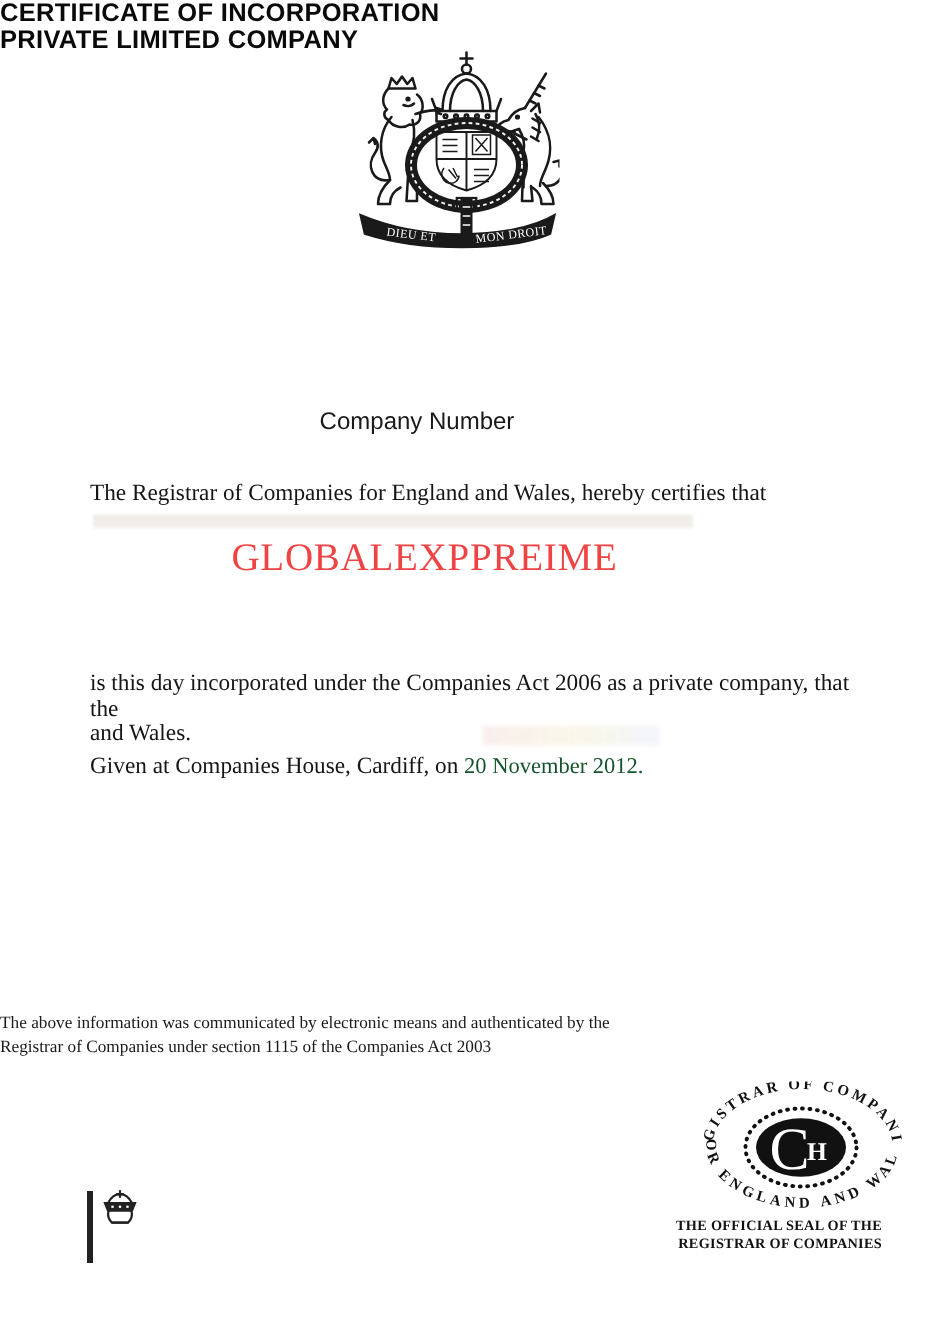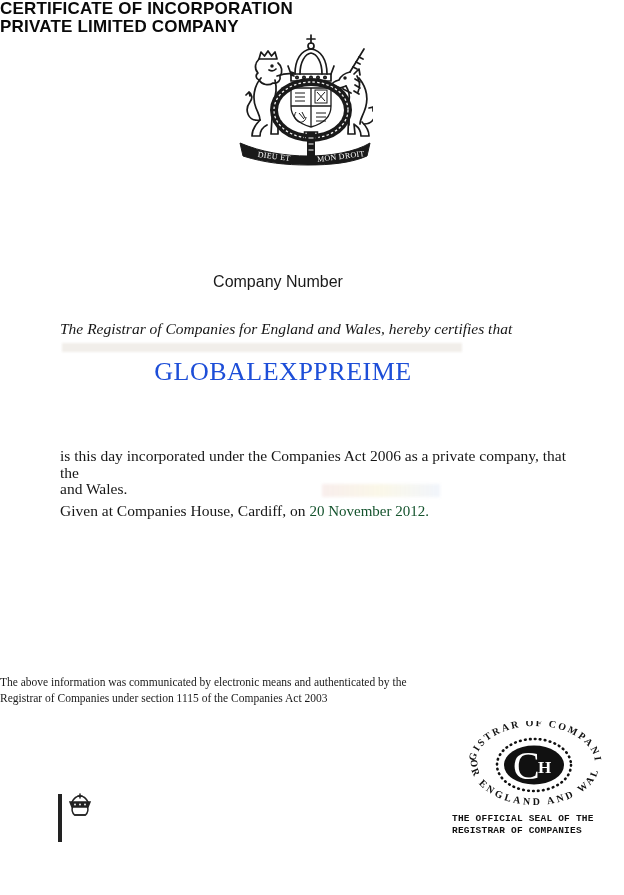--- a/index.html
+++ b/index.html
@@ -11,42 +11,42 @@
 
   .heading{
     left:0;top:170;width:606px;text-align:left;
     font-family:"Liberation Sans",sans-serif;font-weight:bold;
     font-size:17px;line-height:17.5px;color:#0a0a0a;letter-spacing:.2px;
   }
   .company-number{
     left:0;top:273px;width:556px;text-align:center;
     font-family:"Liberation Sans",sans-serif;font-size:16px;color:#1a1a1a;
   }
-  .certifies{left:60px;top:320px;width:520px;font-size:15.5px;font-style:italic;}
+  .certifies{left:60px;top:320px;width:520px;font-size:15.5px;}
   .company-name{
     left:0;top:357px;width:566px;text-align:center;
-    font-size:26px;letter-spacing:.5px;color:#1d4ed8;font-family:Liberation Serif, serif;
+    font-size:26px;letter-spacing:.5px;color:#ef4444;font-family:Liberation Serif, serif;
   }
   .body-text{left:60px;top:423px;width:510px;font-size:15.5px;line-height:16.5px;margin-top:25px;}
   .given{left:60px;top:502px;width:520px;font-size:15.5px;}
   .given-date{font-family:Liberation Serif, serif;font-size:15px;color:#14532d;margin-top:36px;}
   .footer-note{
     left:0;top:675px;width:612px;
     font-size:11.5px;line-height:15.5px;color:#1a1a1a;
   }
 
   .redact1{left:62px;top:343px;width:400px;height:9px;
     background:rgba(208,200,186,.30);filter:blur(1px);}
   .redact2{left:322px;top:484px;width:118px;height:13px;
     background:linear-gradient(90deg,rgba(235,205,200,.35),rgba(240,230,180,.30),rgba(200,215,240,.25));
     filter:blur(1.5px);}
 
   .seal-caption{
-    left:452px;top:813px;width:160px;text-align:left;
-    font-family:Liberation Mono, monospace;font-weight:bold;
+    left:428px;top:813px;width:160px;text-align:right;
+    font-family:Liberation Serif, serif;font-weight:bold;
     font-size:9.5px;line-height:11.5px;color:#111;letter-spacing:.2px;
   }
   .ch-bar{left:58px;top:794px;width:4px;height:48px;background:#222;}
   .ch-name{left:70px;top:820px;font-family:"Liberation Sans",sans-serif;
     font-size:16px;color:#1d1d1d;}
   svg text{font-family:"Liberation Serif",serif;}
 </style>
 </head>
 <body>
 

